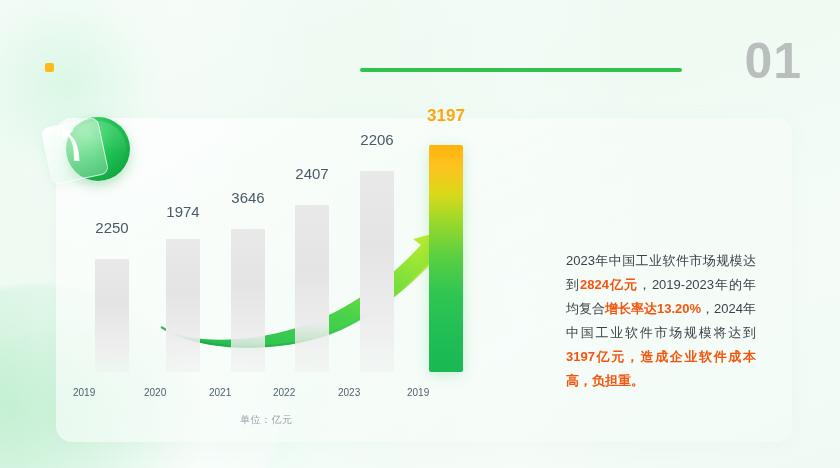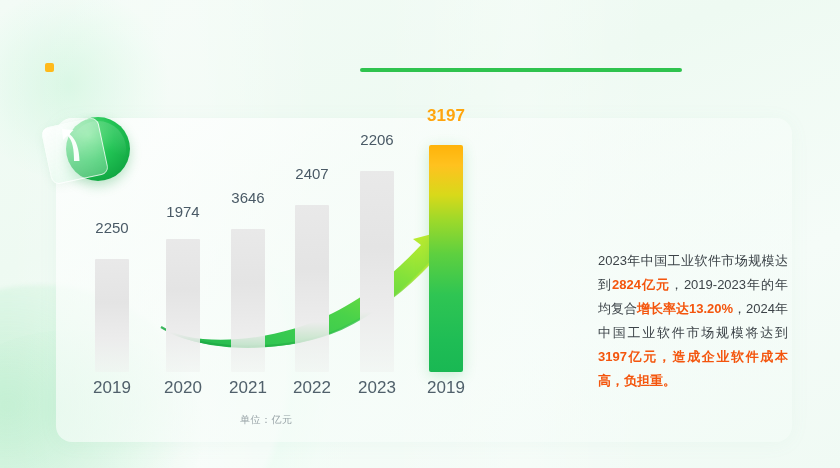--- a/index.html
+++ b/index.html
@@ -116,51 +116,51 @@
     background:linear-gradient(180deg,#ffb30a 0%,#ffc21f 9%,#d8d91a 22%,#9ed92a 33%,#5ed03f 48%,#2fc553 66%,#1fbd55 86%,#19b853 100%);
     border-radius:2px;
     box-shadow:0 3px 14px rgba(40,180,80,.22);
   }
   .bar-val{
     position:absolute; left:-22px; width:78px; text-align:center;
     font-size:15px; color:#4a5a66; white-space:nowrap;
   }
   .bar-val-hl{ color:#ffa50d; font-weight:bold; font-size:17px; }
   .bar-year{
-    position:absolute; bottom:0; left:-22px; width:78px; text-align:center;
-    font-size:17px; color:#50606b;
+    position:absolute; bottom:0; left:-22px; width:78px; 
+    font-size:10px; color:#50606b;
   }
   .unit-label{
     position:absolute; left:240px; top:413px;
     font-size:10px; color:#97a2a6; letter-spacing:.5px;font-family:Liberation Serif, serif;
   }
   .arrow-swoosh{ position:absolute; left:60px; top:85px; pointer-events:none; }
 
   
   .info{
     position:absolute; left:566px; top:249px; width:190px;
     font-size:13px; line-height:24px; color:#3c4348;
     text-align:justify;
-    margin-left:32px;
   }
   .info b{ color:#f4550d; font-weight:bold; }
 </style>
 </head>
 <body>
 
 <div class="bg-base"></div>
 <div class="bg-blob-bl"></div>
 <div class="bg-blob-bl2"></div>
 <div class="bg-arc"></div>
 <div class="bg-glow-title"></div>
 <div class="bg-stripe"></div>
 
 <div class="header">
   <div class="dot-marker"></div>
   <div class="divider"></div>
+  <div class="big-num">01</div>
 </div>
 
 <div class="card"></div>
 
 <div class="badge">
   <div class="sq"></div>
   <div class="circle"></div>
   <div class="sq-top"></div>
   <svg class="arrow" width="30" height="34" viewBox="0 0 30 34">
     <path d="M14 33 C14 22, 13 13, 7.5 7.5 L3 12 L2 1 L13.5 2 L9.5 6 C17 12, 19 22, 19.5 33 Z" fill="#ffffff" opacity="0.95"></path>

